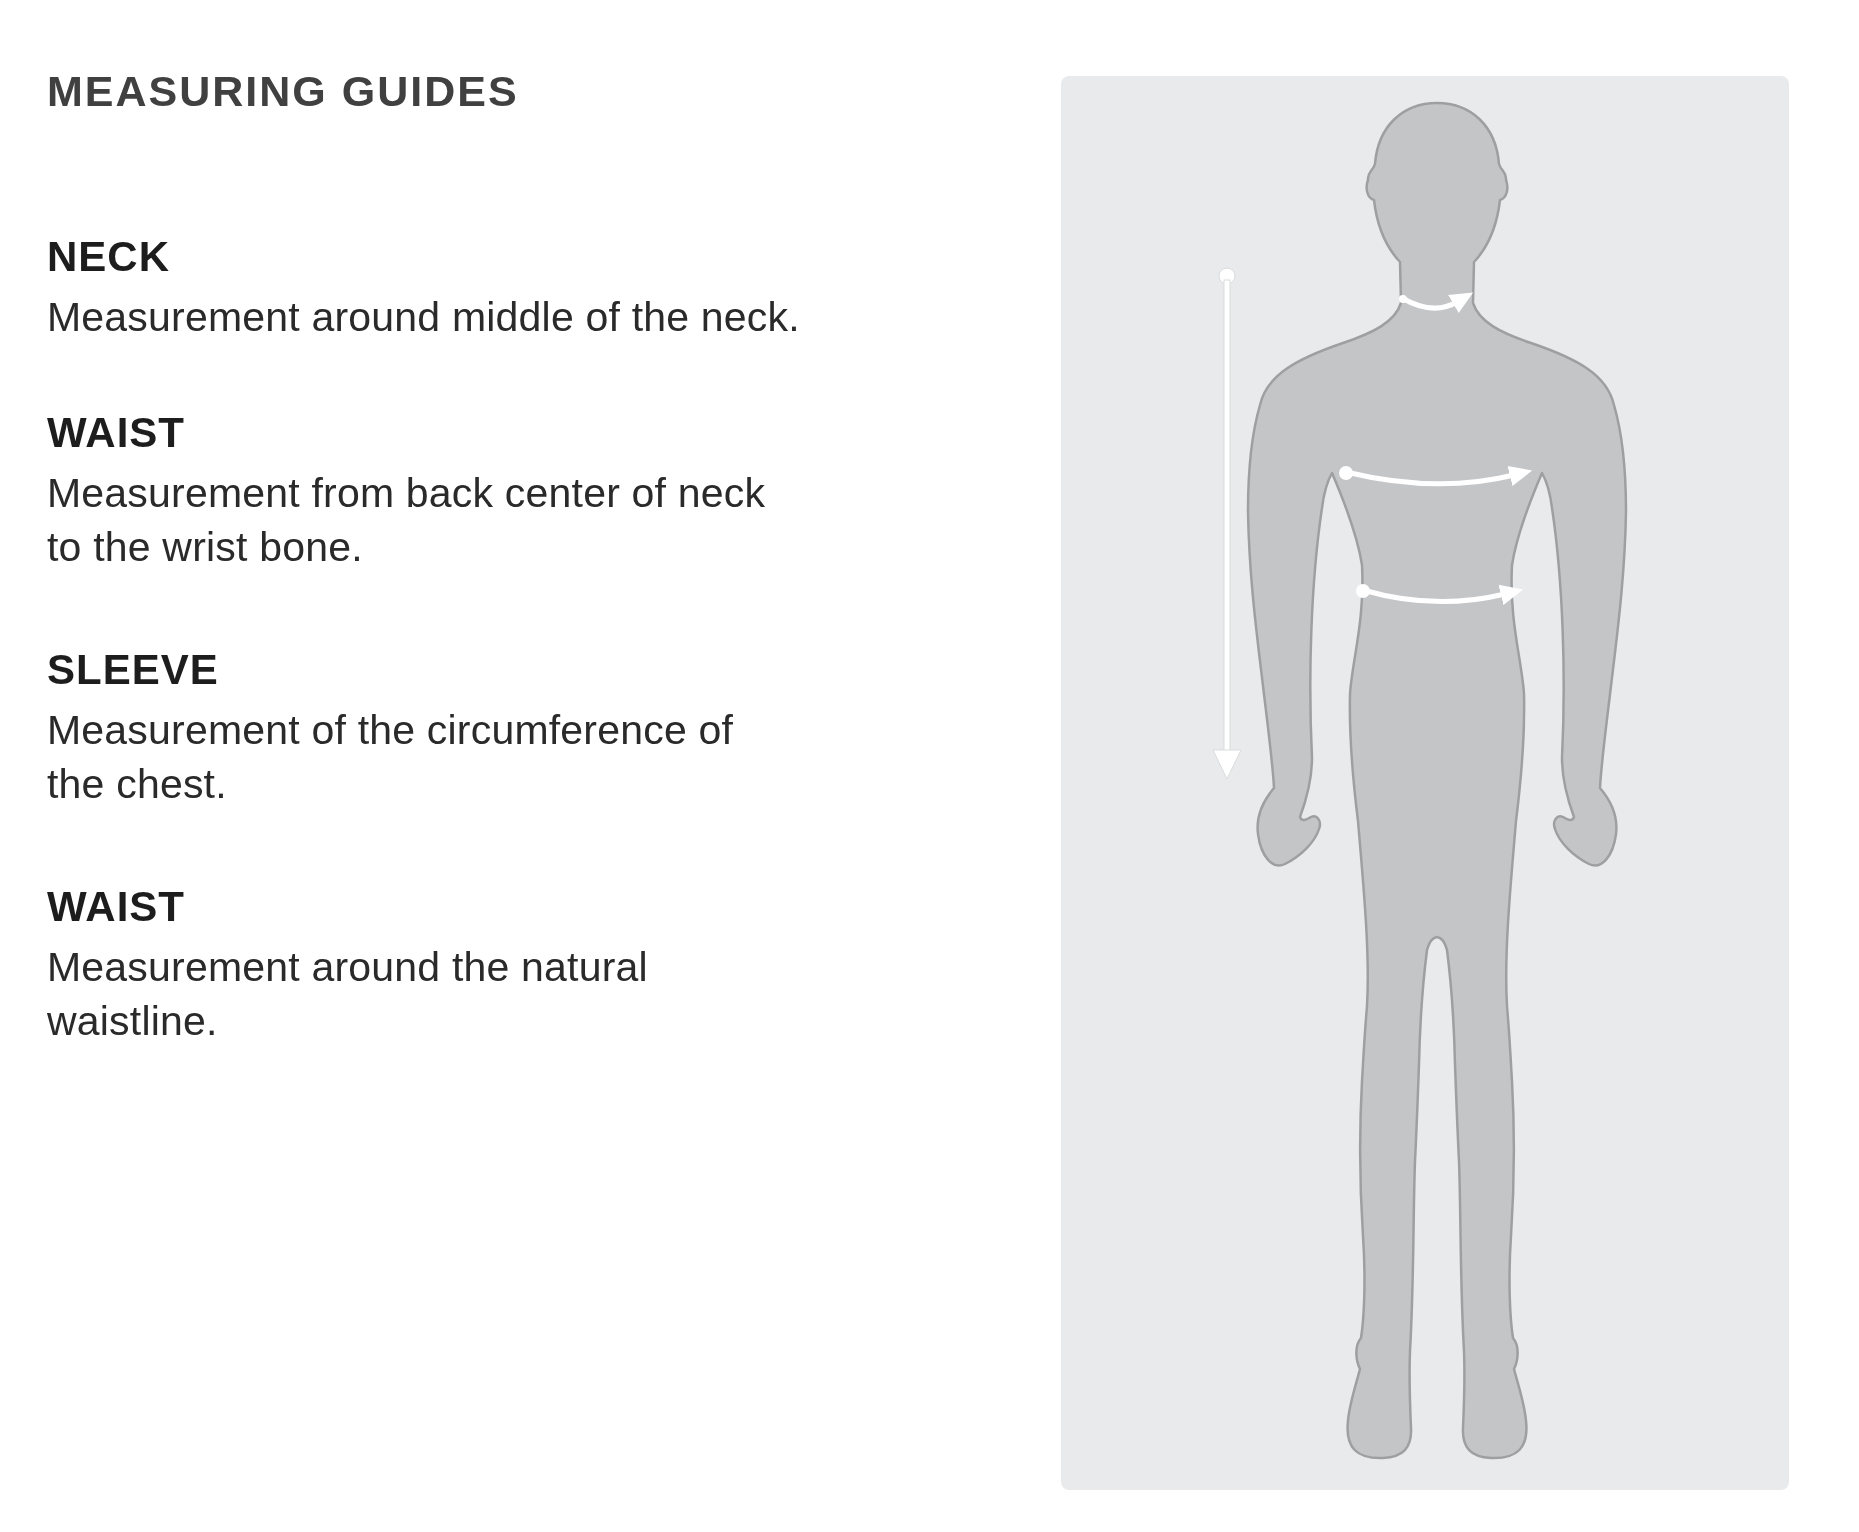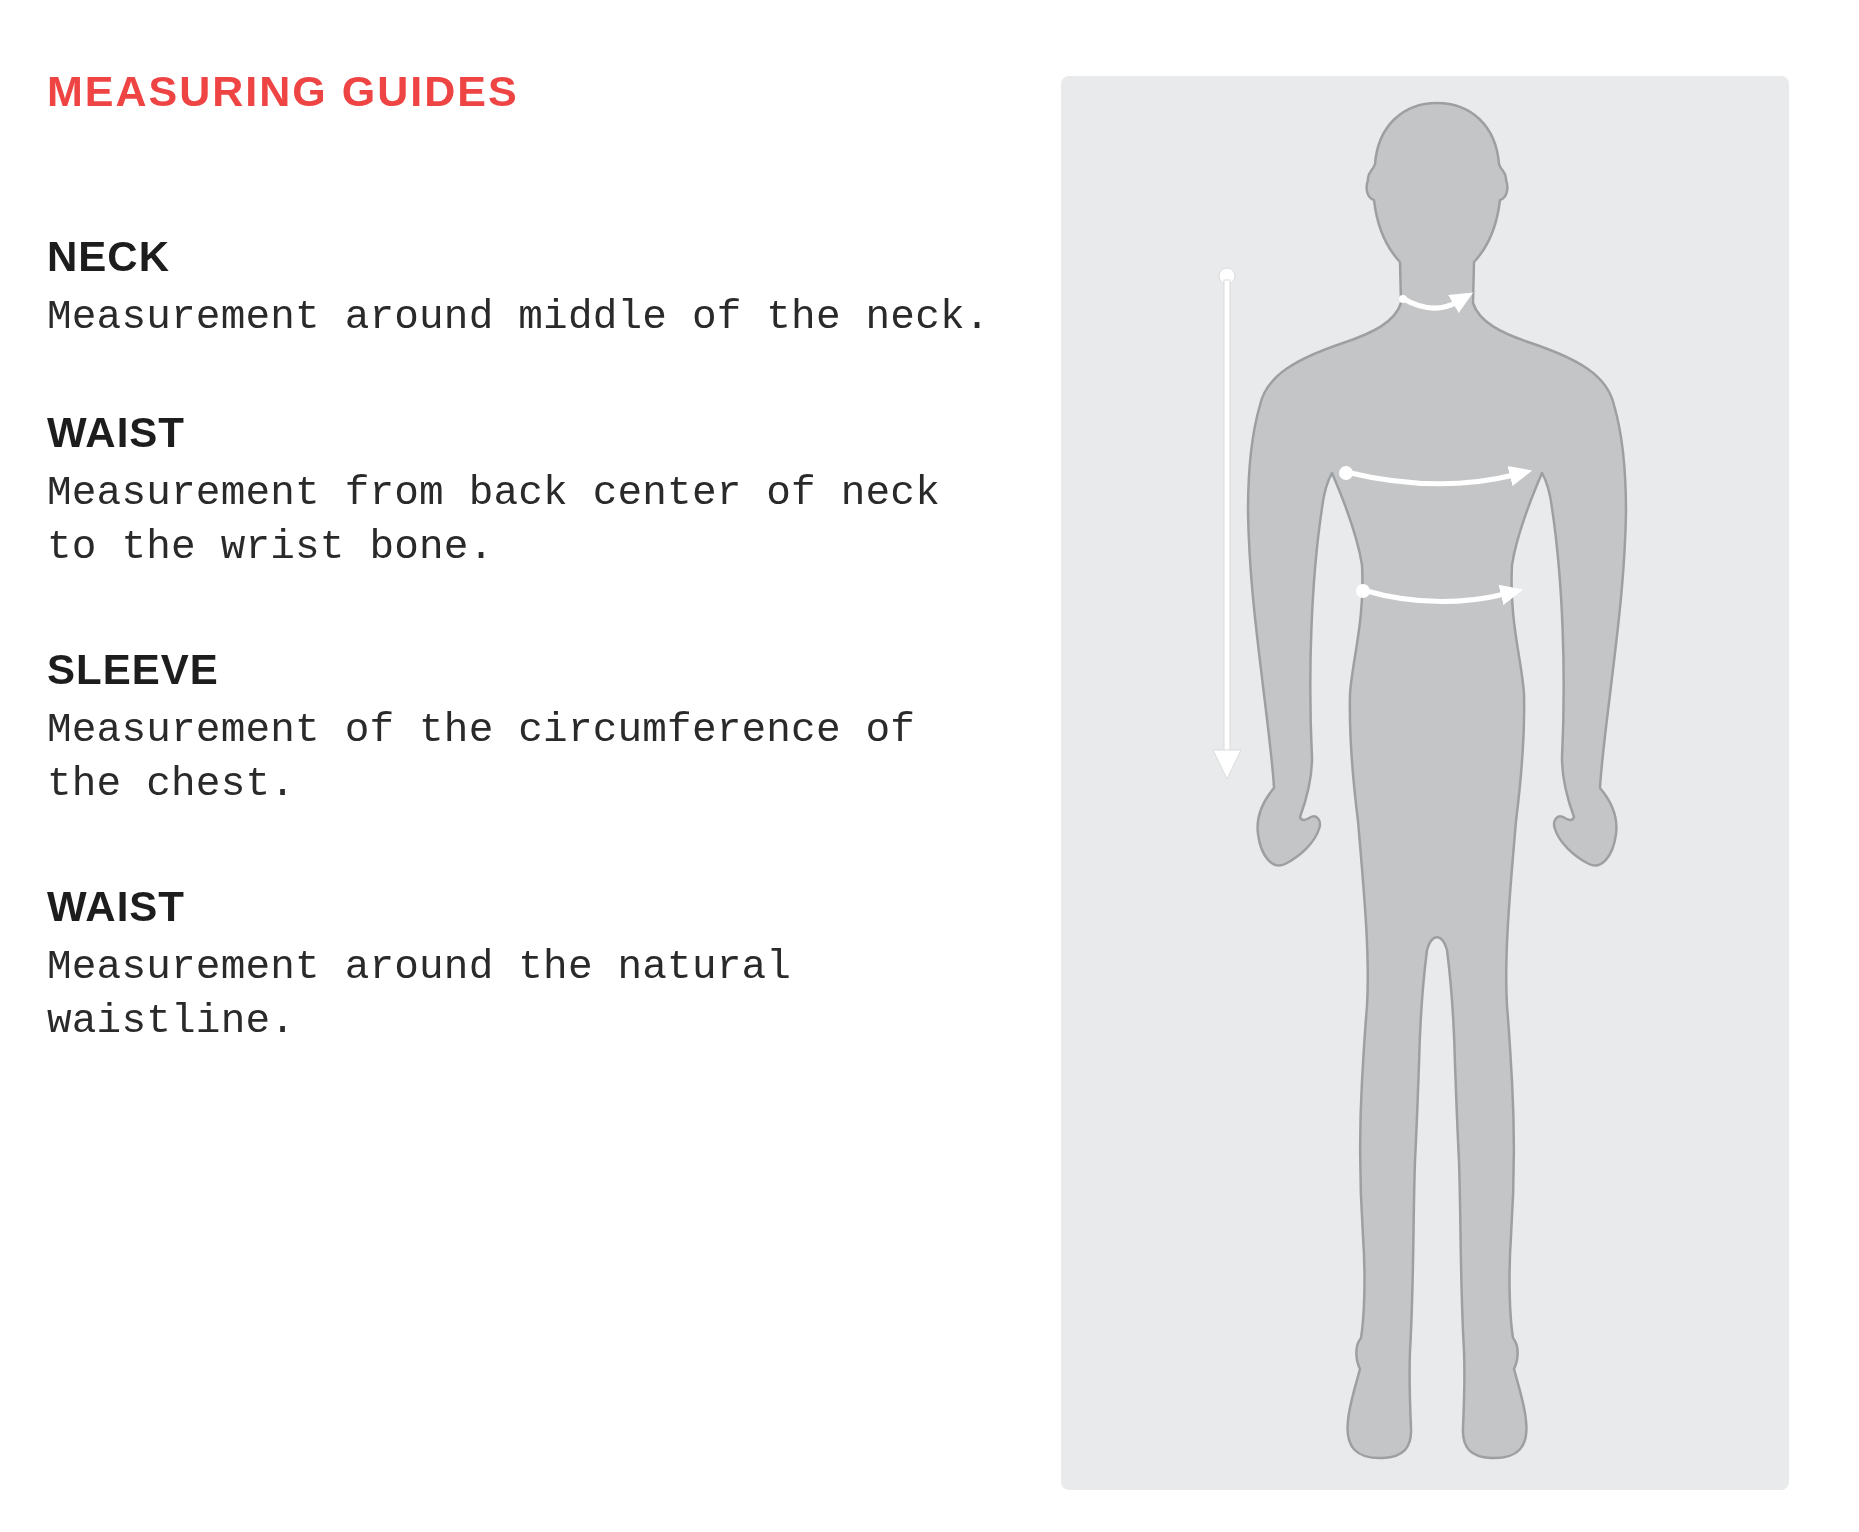--- a/index.html
+++ b/index.html
@@ -7,36 +7,36 @@
     position:relative;
     width:1859px;height:1532px;
     background:#ffffff;
     font-family:"Liberation Sans",sans-serif;
     overflow:hidden;
   }
   .page-title{
     position:absolute;left:47px;top:70px;
     margin:0;
     font-size:43px;font-weight:800;letter-spacing:2px;
-    line-height:42px;color:#ef4444;
+    line-height:42px;color:#404040;
     white-space:nowrap;
   }
   .guide-section{position:absolute;left:47px;width:900px;margin-top:17px;}
   .guide-section h2{
     margin:0;
     font-size:42px;font-weight:800;letter-spacing:1px;
     line-height:42px;color:#1d1d1d;
     white-space:nowrap;
   }
   .guide-section p{
     margin:12px 0 0 0;
     font-size:41px;font-weight:400;letter-spacing:0.2px;
     line-height:54px;color:#2a2a2a;
   }
-  .guide-section p span.line{display:block;white-space:nowrap;font-family:Liberation Mono, monospace;}
+  .guide-section p span.line{display:block;white-space:nowrap;}
   .sec-neck{top:219px;}
   .sec-sleeve{top:395px;}
   .sec-chest{top:632px;}
   .sec-waist{top:869px;}
   .illustration-panel{
     position:absolute;left:1061px;top:76px;
     width:728px;height:1414px;
   }
   .illustration-panel svg{display:block;width:100%;height:100%;}
 </style>

